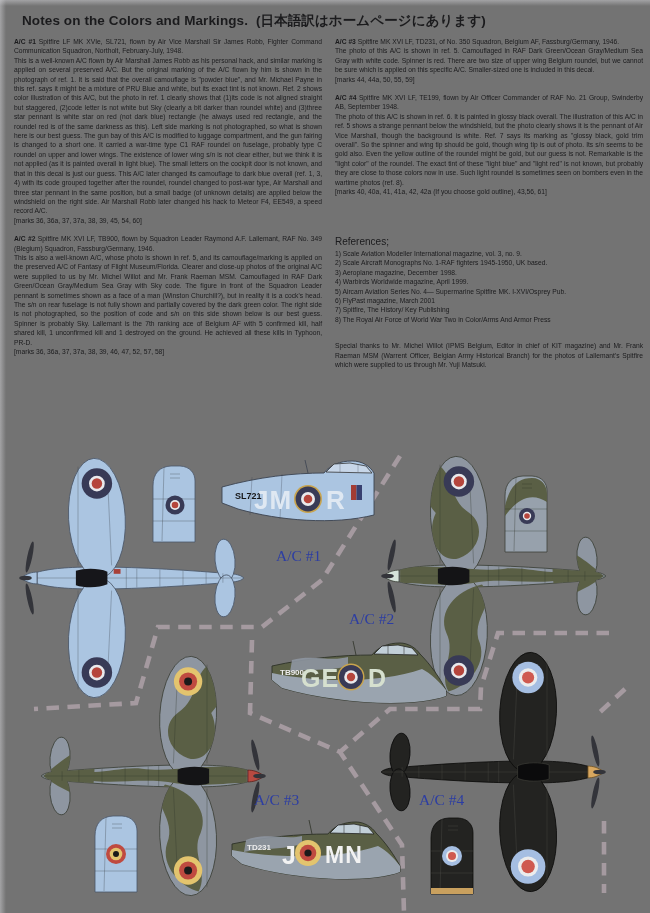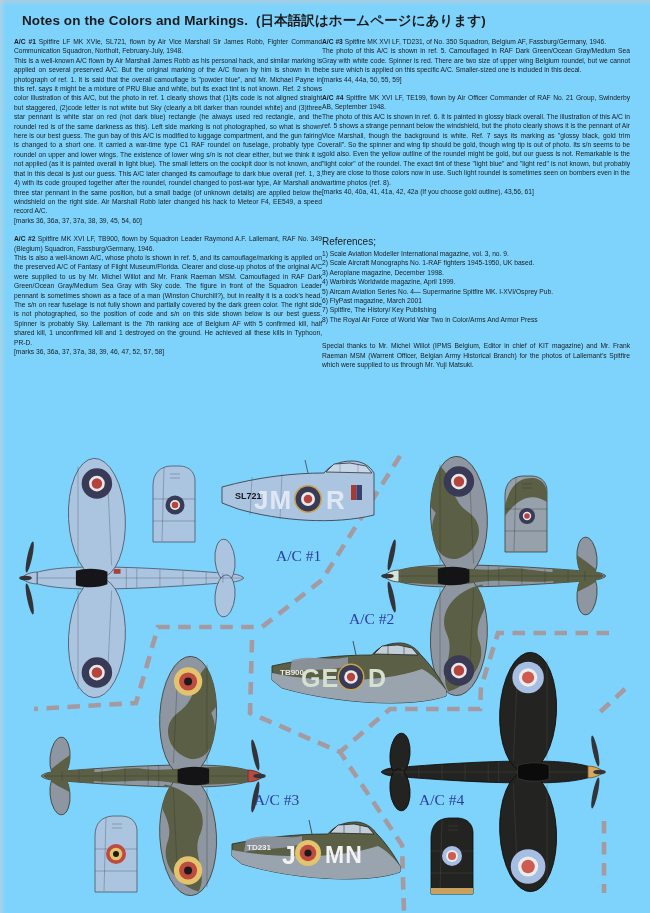--- a/index.html
+++ b/index.html
@@ -1,26 +1,26 @@
 <!DOCTYPE html>
 <html><head>
 <meta charset="utf-8">
 <style>
   html,body{margin:0;padding:0;background:#e6e6e8;}
-  .page{position:relative;width:650px;height:913px;background:#7dd3fc;overflow:hidden;
+  .page{position:relative;width:650px;height:913px;background:#737373;overflow:hidden;
         font-family:"Liberation Sans",sans-serif;color:#1b1b1d;}
   .edge-top{position:absolute;top:0;left:0;right:0;height:6px;
         background:linear-gradient(#c9c9cd,rgba(201,201,205,0));opacity:.55;}
   .edge-left{position:absolute;top:0;left:0;bottom:0;width:6px;
         background:linear-gradient(90deg,#d2d2d6,rgba(210,210,214,0));opacity:.5;}
   .title{position:absolute;top:12px;left:22px;font-size:13.5px;font-weight:bold;
         letter-spacing:.1px;white-space:nowrap;}
   .title .jp{margin-left:4px;}
   .cols{position:absolute;top:37px;left:14px;width:630px;height:418px;display:flex;
-        overflow:hidden;}
+        gap:13px;overflow:hidden;}
   .col{width:308px;font-size:6.7px;line-height:9.4px;text-align:justify;}
   .para{margin:0 0 9px 0;}
   .pline{display:block;}
   .marks{display:block;}
   b{font-weight:bold;}
   .refhead{font-size:10px;margin-top:40px;margin-bottom:3px;}
   .refitem{text-align:left;}
   .thanks{margin-top:17px;}
   svg{position:absolute;left:0;top:0;pointer-events:none;}
   .lbl{font-family:"Liberation Serif",serif;font-size:15.5px;fill:#2c3da3;}

